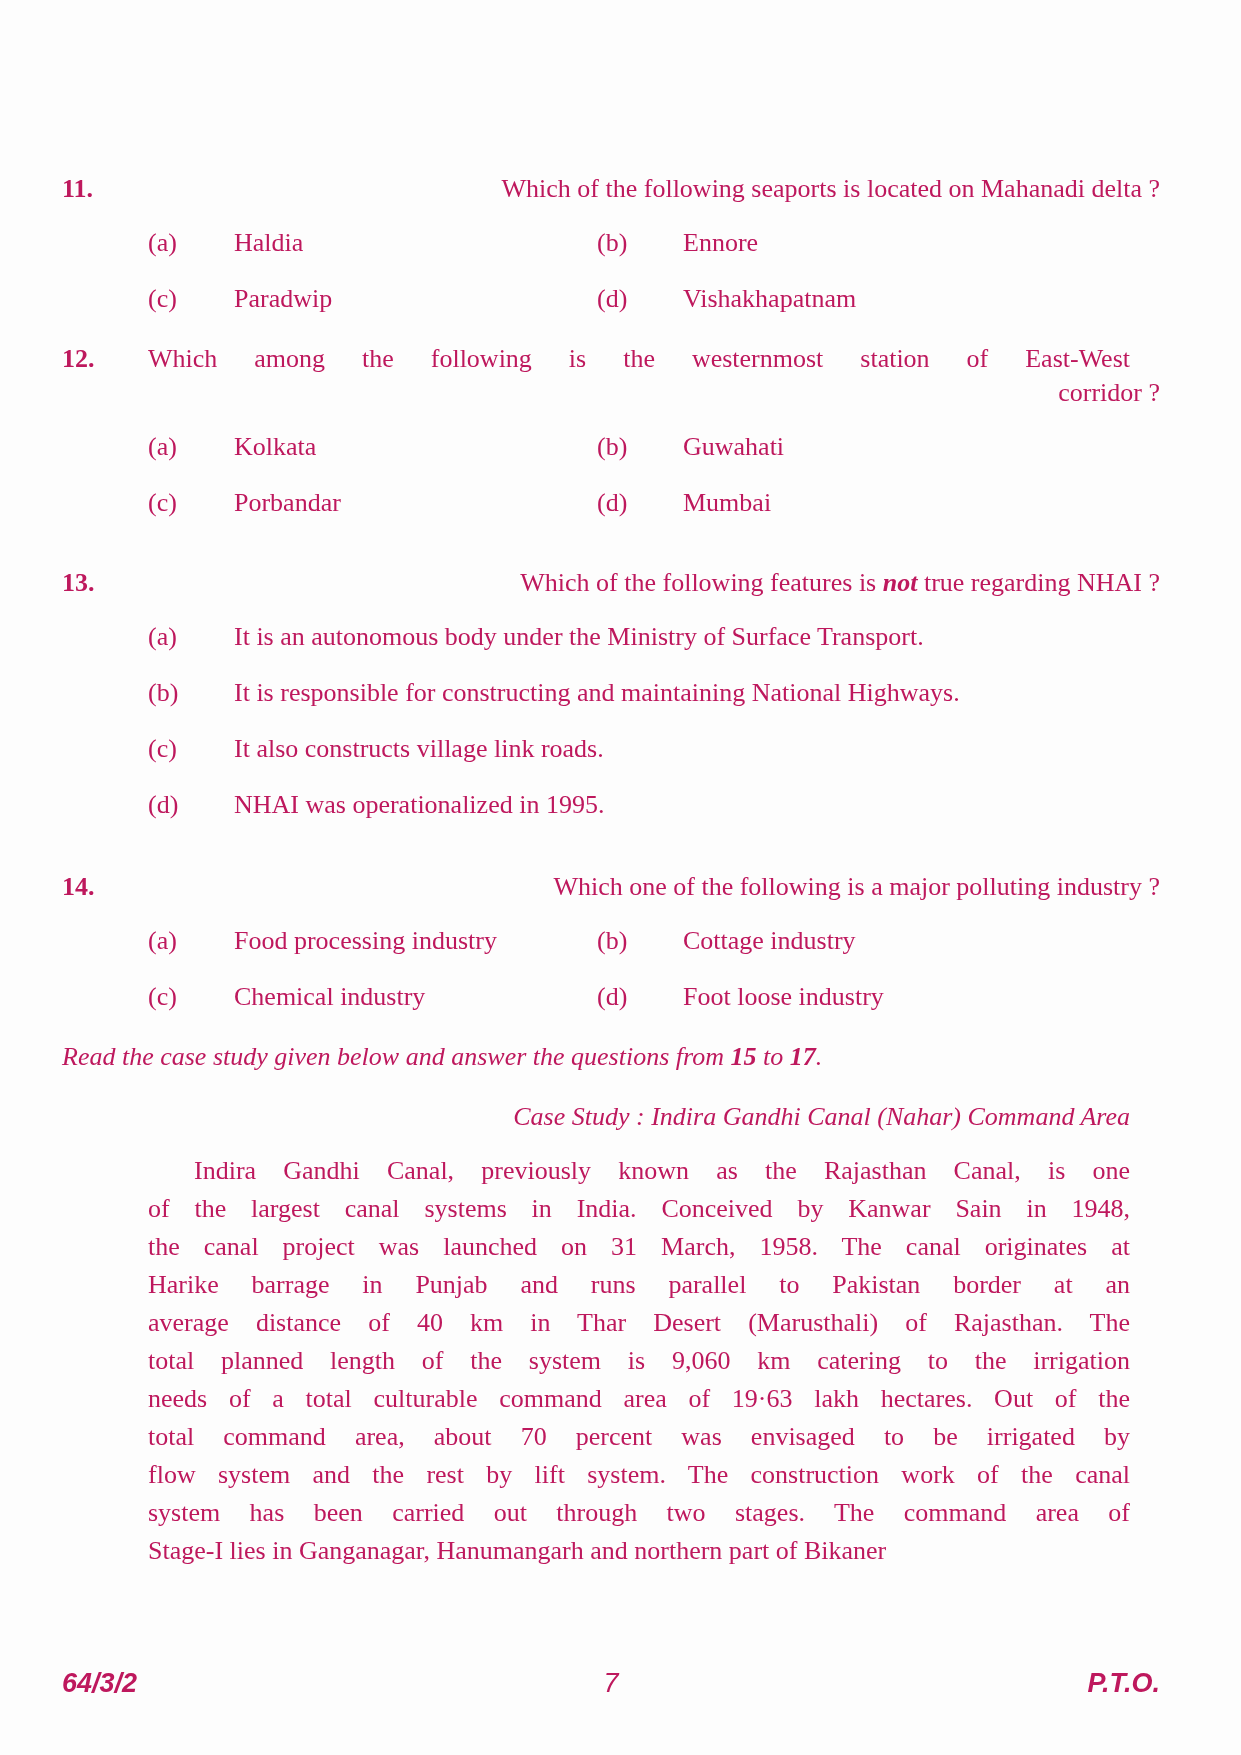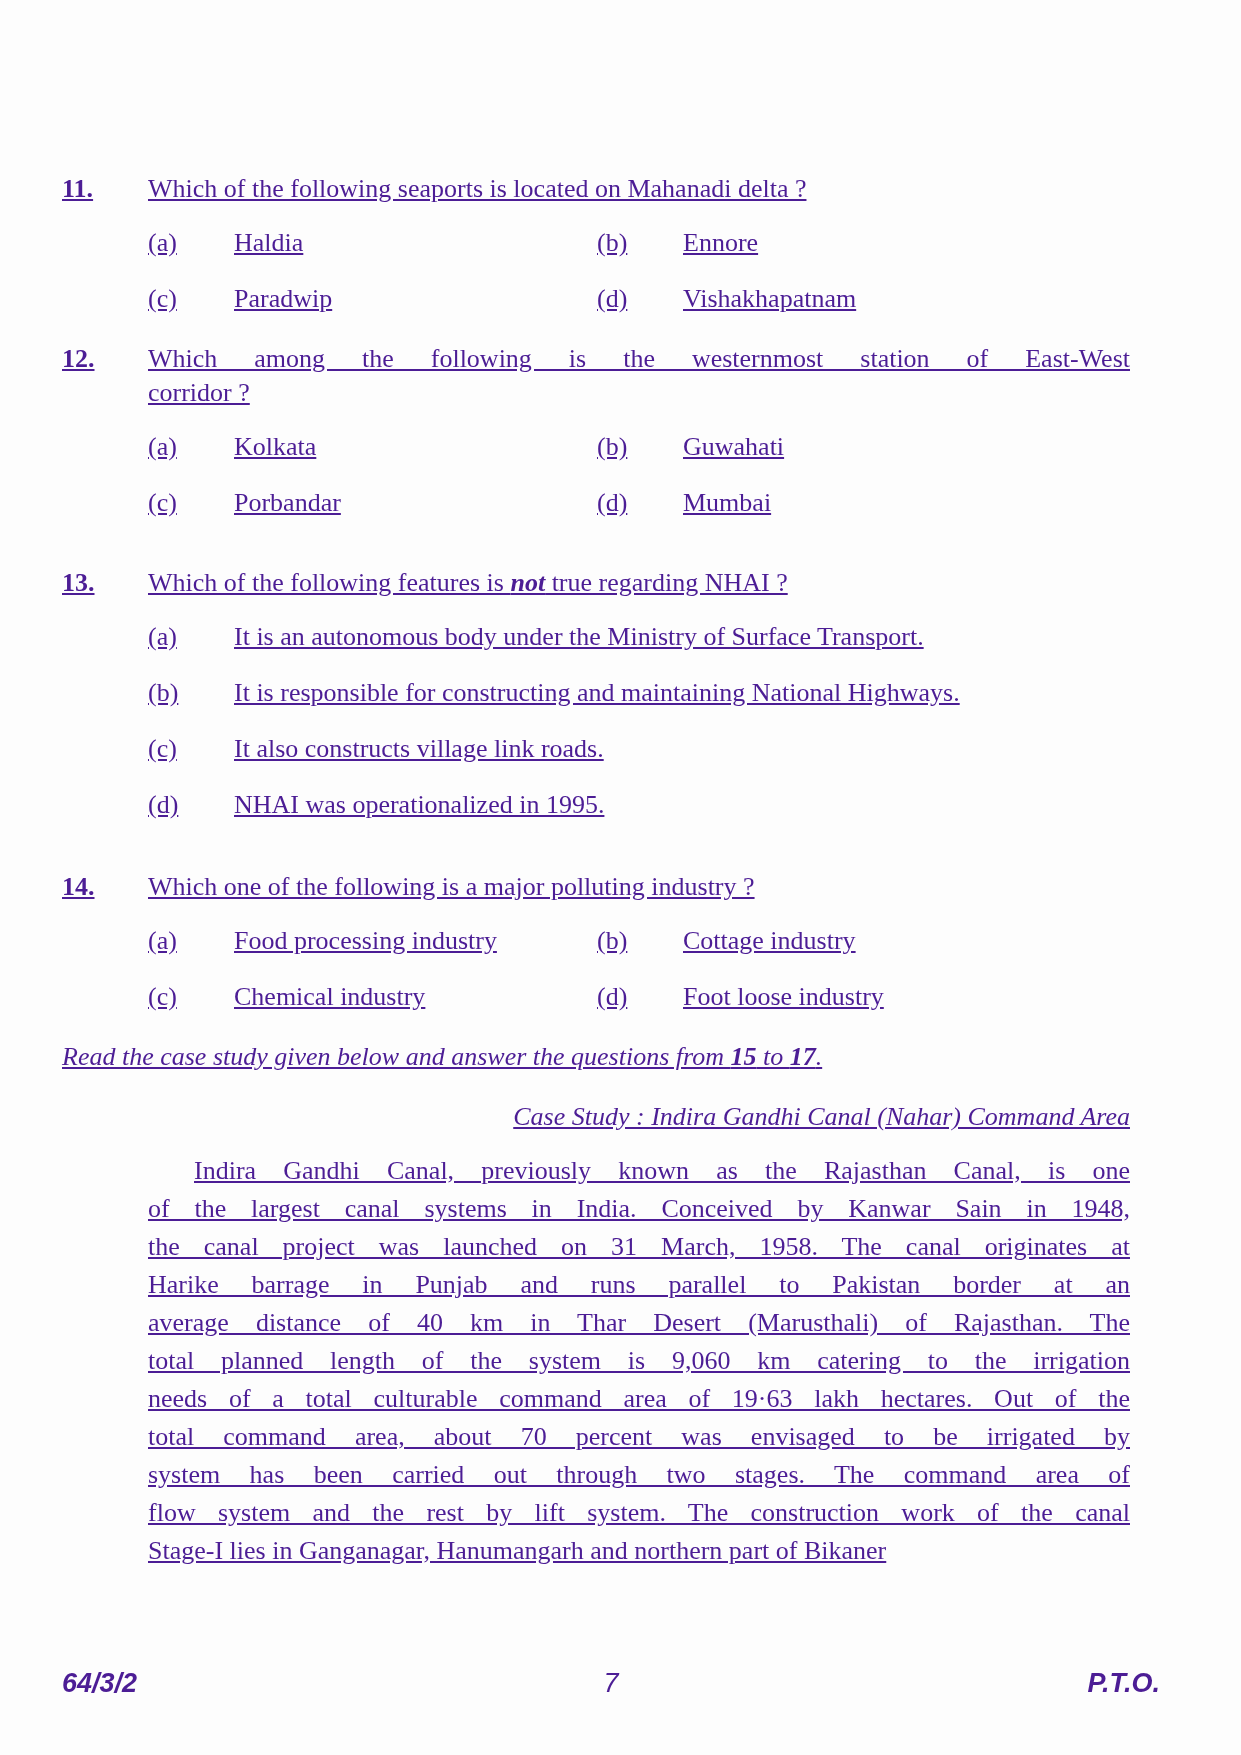--- a/index.html
+++ b/index.html
@@ -1,31 +1,30 @@
 <!DOCTYPE html>
 <html><head>
 <meta charset="utf-8">
 <style>
   html,body { margin:0; padding:0; background:#e8e8e8; }
   .page {
     position:relative;
     width:1241px; height:1755px;
     margin:0 auto;
     background:#fdfdfd;
-    color:#4c1d95;
+    color:#be185d;
     font-family:"Liberation Serif", serif;
     font-size:26px;
     box-sizing:border-box;
     padding:172px 81px 0 62px;
     overflow:hidden;
-    text-decoration:underline;
   }
   .question { display:grid; grid-template-columns:86px 1fr; }
   .q-num { font-weight:bold; line-height:34px; }
-  .q-text { margin:0; line-height:34px; }
+  .q-text { margin:0; line-height:34px;text-align:right; }
   .q-text .em { font-weight:bold; font-style:italic; }
   .justify-line {
     width:982px;
     text-align:justify;
     text-align-last:justify;
   }
   .options { margin-top:20px; display:grid; row-gap:22px; }
   .options.two-col { grid-template-columns:449px 1fr; }
   .options.one-col { grid-template-columns:1fr; }
   .option { display:grid; grid-template-columns:86px 1fr; line-height:34px; }
@@ -180,22 +179,22 @@
 
   <div class="case-para">
     <div class="para-line first">Indira Gandhi Canal, previously known as the Rajasthan Canal, is one</div>
     <div class="para-line">of the largest canal systems in India. Conceived by Kanwar Sain in 1948,</div>
     <div class="para-line">the canal project was launched on 31 March, 1958. The canal originates at</div>
     <div class="para-line">Harike barrage in Punjab and runs parallel to Pakistan border at an</div>
     <div class="para-line">average distance of 40 km in Thar Desert (Marusthali) of Rajasthan. The</div>
     <div class="para-line">total planned length of the system is 9,060 km catering to the irrigation</div>
     <div class="para-line">needs of a total culturable command area of 19·63 lakh hectares. Out of the</div>
     <div class="para-line">total command area, about 70 percent was envisaged to be irrigated by</div>
+    <div class="para-line">flow system and the rest by lift system. The construction work of the canal</div>
     <div class="para-line">system has been carried out through two stages. The command area of</div>
-    <div class="para-line">flow system and the rest by lift system. The construction work of the canal</div>
     <div class="para-line last">Stage-I lies in Ganganagar, Hanumangarh and northern part of Bikaner</div>
   </div>
 
   <div class="footer">
     <span class="footer-left">64/3/2</span>
     <span class="footer-center">7</span>
     <span class="footer-right">P.T.O.</span>
   </div>
 
 </div>

